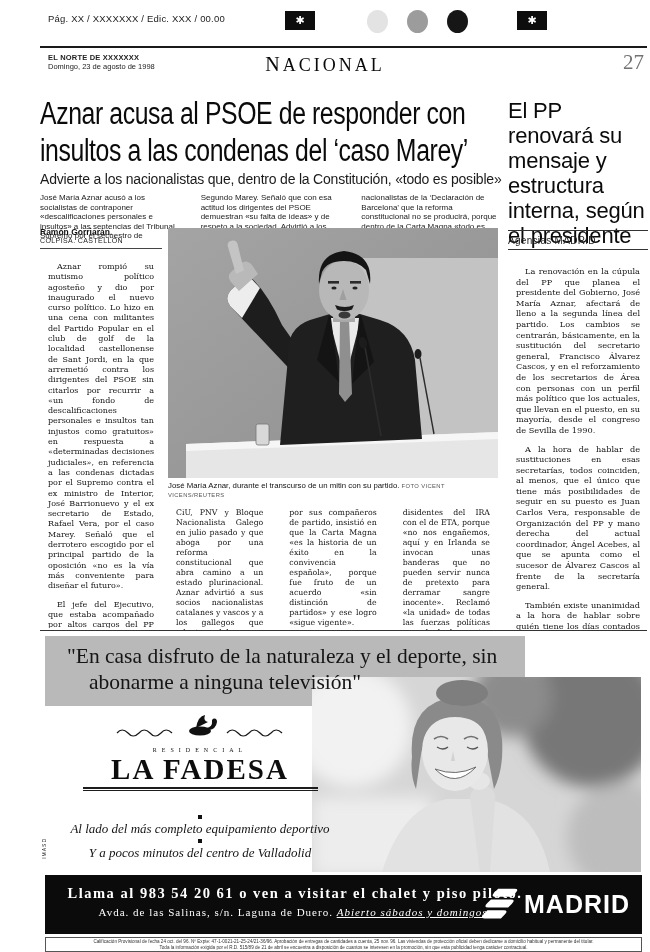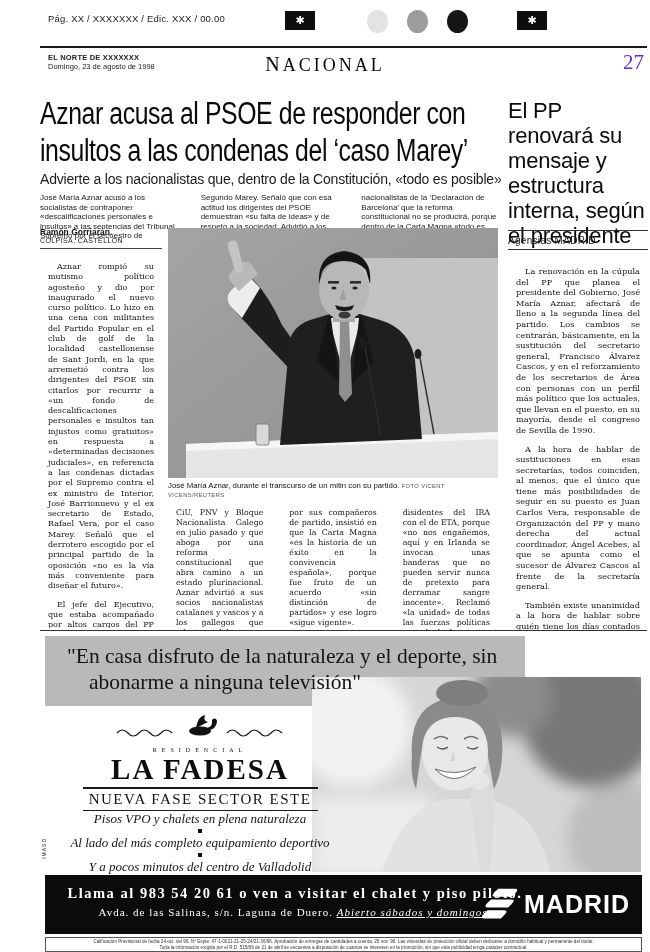--- a/index.html
+++ b/index.html
@@ -19,21 +19,21 @@
   .c3{left:447px;background:#161616;}
   .toprule{left:40px;top:46px;width:607px;height:1.5px;background:#1a1a1a;}
 
   
   .mast-left{left:48px;top:53px;font-size:7.5px;line-height:9px;color:#222;}
   .paper-name{font-weight:bold;letter-spacing:.2px;}
   .section{left:0;top:53px;width:650px;text-align:center;font-family:"Liberation Serif",serif;
            letter-spacing:3px;color:#0a0a0a;}
   .sec-init{font-size:20px;}
   .sec-rest{font-size:18px;}
-  .pageno{right:6px;top:50px;font-size:21px;font-family:"Liberation Serif",serif;color:#6d28d9;}
+  .pageno{right:6px;top:50px;font-size:21px;font-family:"Liberation Serif",serif;color:#737373;}
 
   
   .headline{left:40px;top:95px;width:585px;font-size:31px;line-height:37px;color:#0a0a0a;
             transform:scaleX(.8);transform-origin:0 0;letter-spacing:-.5px;}
   .hl-line{white-space:nowrap;}
   .subhead{left:40px;top:171px;width:465px;font-size:14px;letter-spacing:-.2px;color:#1a1a1a;}
   .leadrow{left:40px;top:193px;width:462px;display:flex;gap:20px;}
   .leadcol{flex:1;font-size:8px;line-height:9.6px;color:#1a1a1a;}
   .byline{left:40px;top:227px;width:122px;}
   .byline-author{font-weight:bold;font-size:8.5px;}
@@ -252,26 +252,24 @@
     <svg width="170" height="28" viewBox="0 0 170 28">
       <path d="M2,19 q5,-6 11,0 q5,6 11,0 q5,-6 11,0 q5,6 11,0 q5,-6 11,0" fill="none" stroke="#1a1a1a" stroke-width="1.2"></path>
       <path d="M112,19 q5,-6 11,0 q5,6 11,0 q5,-6 11,0 q5,6 11,0 q5,-6 11,0" fill="none" stroke="#1a1a1a" stroke-width="1.2"></path>
       <ellipse cx="85" cy="17" rx="11" ry="4.5" fill="#111"></ellipse>
       <path d="M81,14 q2,-12 9,-13 q-2,6 3,7 z" fill="#111"></path>
       <path d="M94,16 q7,-1 8,-8 q0,-3.5 -2.5,-3.5 q-3,0 -2.5,3.5 q0.5,4.5 -5,6 z" fill="#111"></path>
     </svg>
     <div class="ad-resid">RESIDENCIAL</div>
     <div class="ad-brand">LA FADESA</div>
     <div class="ad-rule"></div>
-    <div class="ad-sub">NUEVA FASE SECTOR ESTE</div>
     <div class="ad-rule"></div>
   </div>
 
   <div class="abs ad-bullets">
-    <div>Pisos VPO y chalets en plena naturaleza</div>
     <div class="sqbullet"></div>
     <div>Al lado del más completo equipamiento deportivo</div>
     <div class="sqbullet"></div>
     <div>Y a pocos minutos del centro de Valladolid</div>
   </div>
 
   <div class="abs agency-vert">IMASD</div>
 
   <div class="abs ad-bar">
     <div class="cta">

